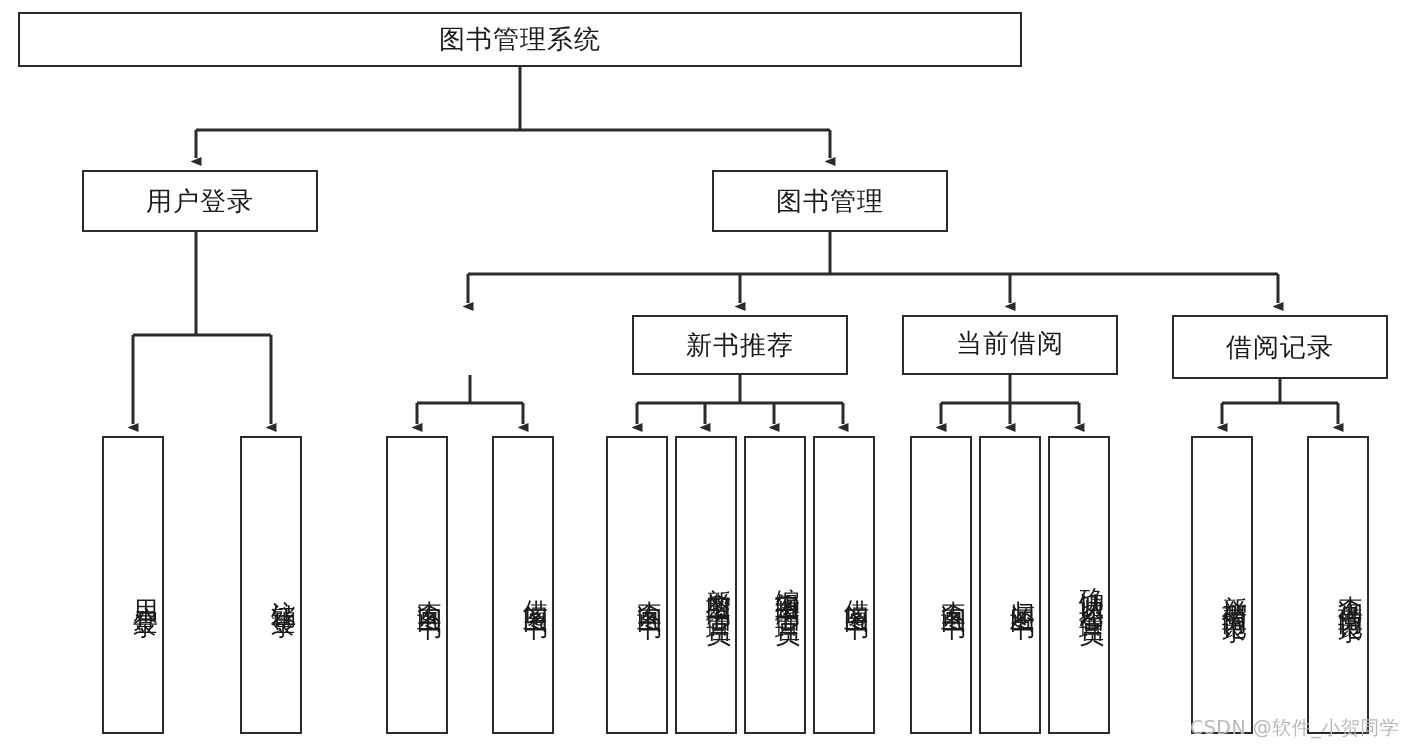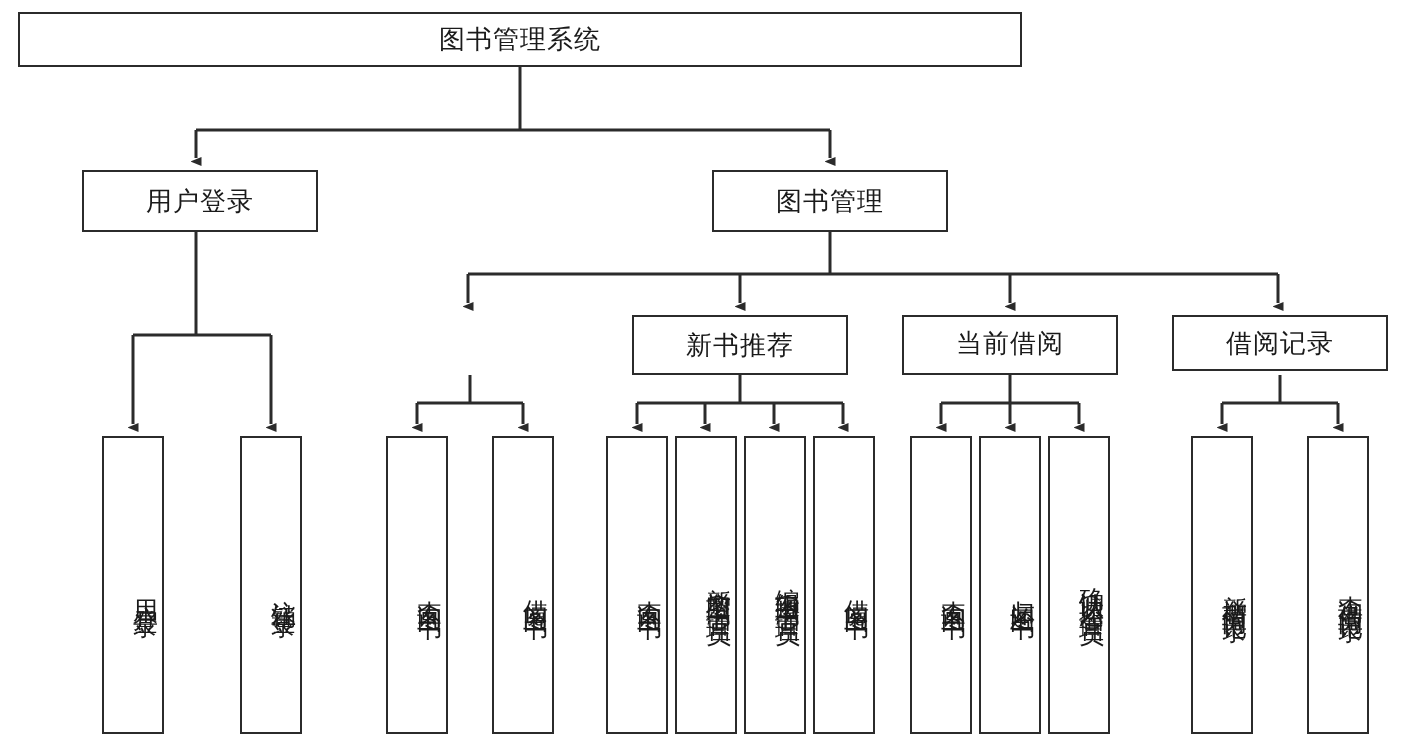--- a/index.html
+++ b/index.html
@@ -131,21 +131,21 @@
   <div class="node h" style="left:712px; top:170px; width:236px; height:62px;justify-content:center;">
     <span>图书管理</span>
   </div>
 
   <div class="node h" style="left:632px; top:315px; width:216px; height:60px;">
     <span>新书推荐</span>
   </div>
   <div class="node h" style="left:902px; top:315px; width:216px; height:60px;font-family:Liberation Mono, monospace;">
     <span>当前借阅</span>
   </div>
-  <div class="node h" style="left:1172px; top:315px; width:216px; height:56px;text-align:right;">
+  <div class="node h" style="left:1172px; top:315px; width:216px; height:64px;text-align:right;">
     <span>借阅记录</span>
   </div>
 
   <div class="node v" style="left:102px; top:436px; width:62px; height:298px;">
     <span class="vtext">用户登录</span>
   </div>
   <div class="node v" style="left:240px; top:436px; width:62px; height:298px;">
     <span class="vtext">注销登录</span>
   </div>
 
@@ -179,14 +179,15 @@
     <span class="vtext">确认归还（管理员）</span>
   </div>
 
   <div class="node v" style="left:1191px; top:436px; width:62px; height:298px;">
     <span class="vtext">新增借阅记录</span>
   </div>
   <div class="node v" style="left:1307px; top:436px; width:62px; height:298px;">
     <span class="vtext">查询借阅记录</span>
   </div>
 
+  <div class="watermark" style="left:1190px; top:715px;">CSDN @软件_小贺同学</div>
 
 </div>
 
 </body></html>

